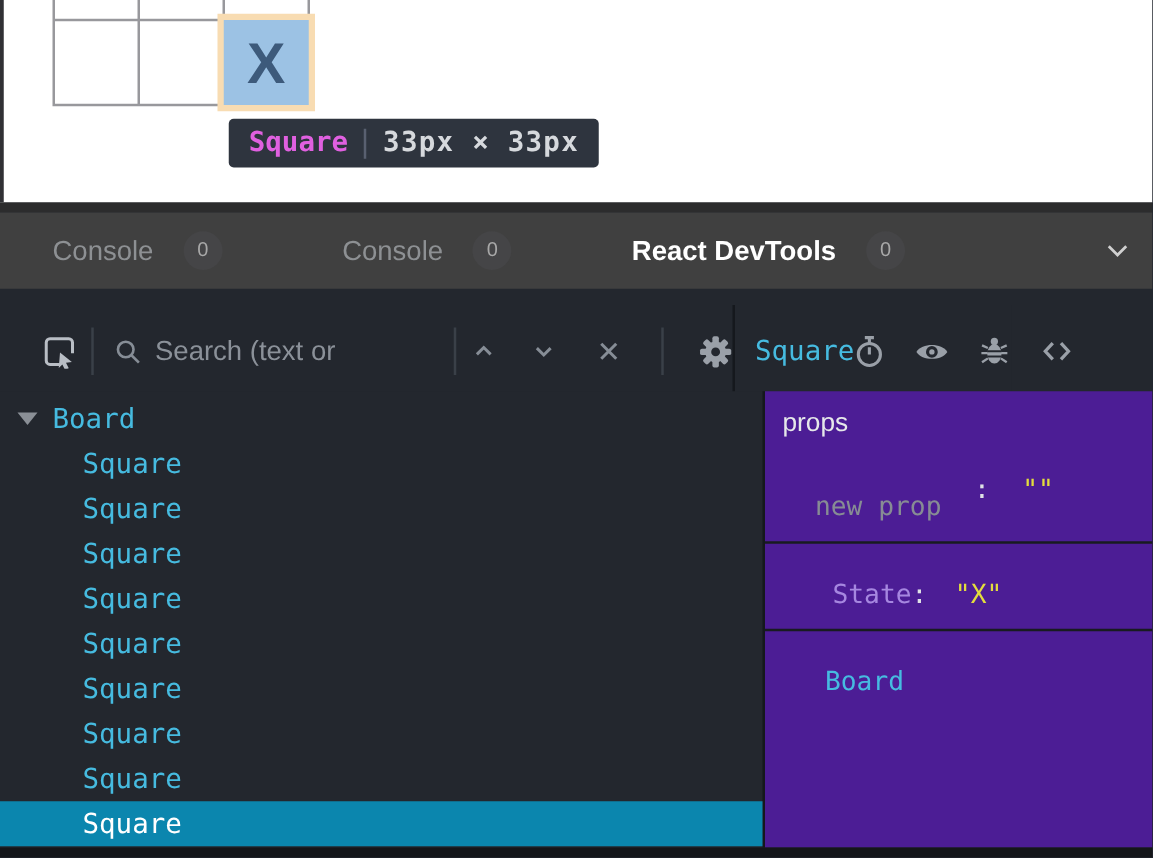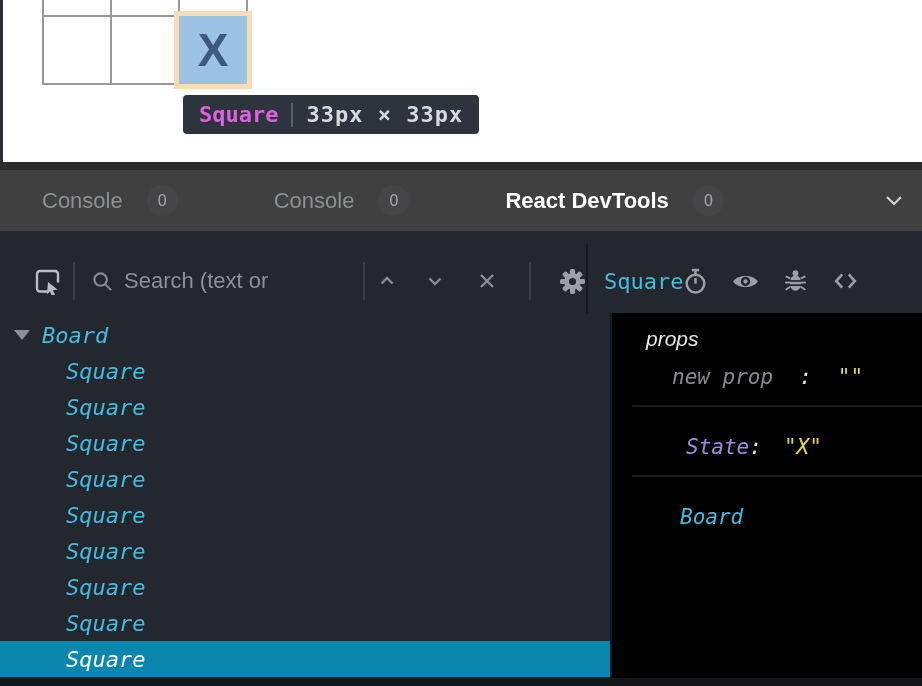--- a/index.html
+++ b/index.html
@@ -45,36 +45,36 @@
   .icon { display:flex; align-items:center; justify-content:center; color:#868d96; }
   .icon.bright { color:#b9bec5; }
   .search-input { background:transparent; border:none; outline:none; width:215px; margin-left:10px;
                   font-family:"Liberation Sans", sans-serif; font-size:22px; color:#c8ccd2; }
   .search-input::placeholder { color:#8b9199; }
   .panel-component { margin-left:16px; font-family:"DejaVu Sans Mono", monospace;
                      font-size:22px; color:#46bbe0; }
   .right-icons { margin-left:auto; display:flex; align-items:center; gap:24px; padding-right:14px; }
 
   
-  .main { position:absolute; left:0; top:313px; width:922px; height:365px; display:flex;font-style:italic; }
+  .main { position:absolute; left:0; top:313px; width:922px; height:365px; display:flex; }
   .tree-pane { width:612px; border-right:2px solid #15181d; padding-top:4px; background:#23272e; }
   .tree-row { height:36px; display:flex; align-items:center;
               font-family:"DejaVu Sans Mono", monospace; font-size:22px; color:#46bbe0; cursor:default; }
   .tree-row .caret { width:16px; margin-left:14px; margin-right:12px;
                      border-left:8px solid transparent; border-right:8px solid transparent;
                      border-top:10px solid #8a8f96; width:0; height:0; }
   .tree-row.child { padding-left:66px; }
   .tree-row.selected { background:#0b86ae; color:#ffffff; }
 
-  .details-pane { flex:1; background:#000000; font-size:21px;padding-left:20px; }
+  .details-pane { flex:1; background:#4c1d95; font-size:21px; }
   .section { border-bottom:2px solid #181b20; padding:14px 0 16px 14px; }
   .section-header { color:#e6e8ea; font-size:21px; display:flex; align-items:center; justify-content:space-between; padding-right:18px; }
   .kv-row { margin-top:14px; font-family:"DejaVu Sans Mono", monospace; font-size:21px; display:flex; align-items:center; }
   .props-row { padding-left:26px; }
-  .key-muted  { color:#878c94; }
+  .key-muted  { color:#878c94;margin-top:28px; }
   .key-purple { color:#a687e0; }
   .colon { color:#dfe2e6; }
   .props-row .colon { margin-left:26px; }
   .val-yellow { color:#e3dd3d; }
   .props-row .val-yellow { margin-left:26px; }
   .hooks-row .val-yellow { margin-left:22px; }
   .rendered-row { margin-top:14px; padding-left:34px; font-family:"DejaVu Sans Mono", monospace;
                   font-size:21px; color:#46bbe0; }
 
   .bottom-strip { position:absolute; left:0; bottom:0; width:922px; height:8px; background:#14161a; }

